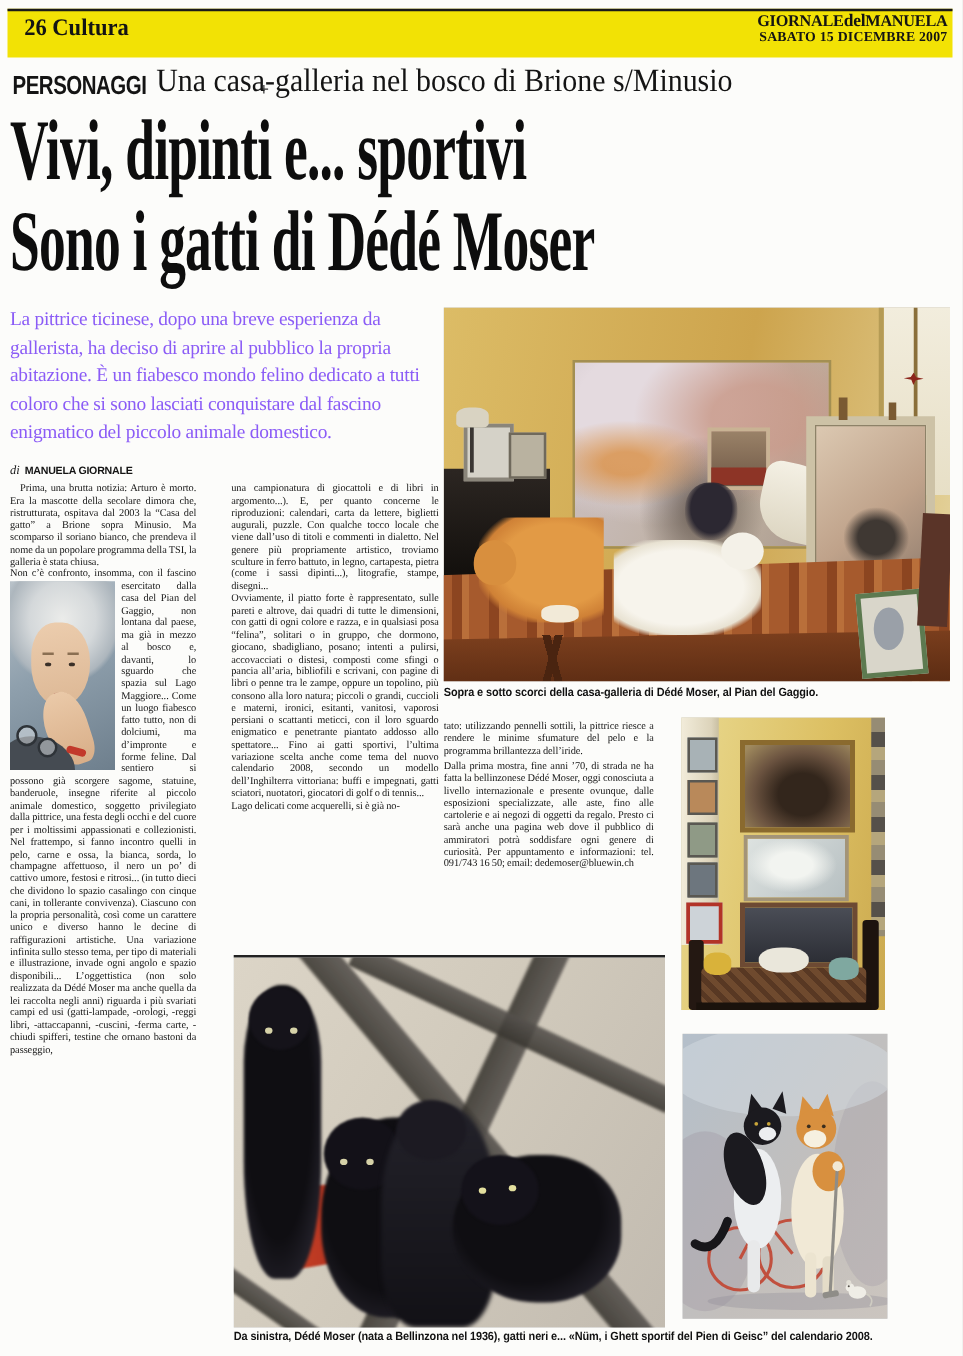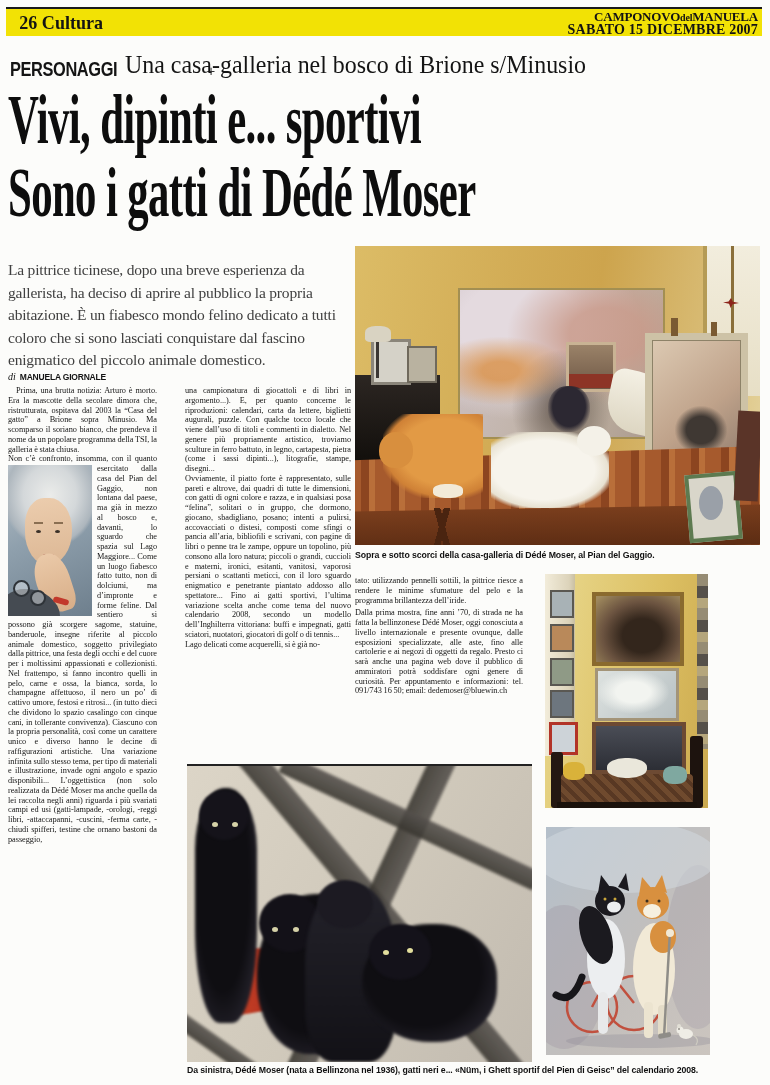--- a/index.html
+++ b/index.html
@@ -1,43 +1,43 @@
 <!DOCTYPE html>
 <html lang="it"><head>
 <meta charset="utf-8">
 <style>
   html,body{margin:0;padding:0;background:#e9e9e6;}
   .page{position:relative;width:770px;height:1085px;background:#fcfcfa;overflow:hidden;
         font-family:"Liberation Serif",serif;color:#141414;}
 
   
-  .header-bar{position:absolute;left:6px;top:7px;width:756px;height:29px;background:#f2e205;
+  .header-bar{position:absolute;left:6px;top:7px;width:756px;height:39px;background:#f2e205;
               border-top:2px solid #1a1a1a;display:flex;justify-content:space-between;box-sizing:border-box;}
   .section-label{font-weight:bold;font-size:19px;line-height:27px;padding-left:14px;
                  transform:scaleX(.95);transform-origin:left;white-space:nowrap;}
   .masthead{text-align:right;padding:2px 4px 0 0;font-weight:bold;line-height:12px;}
   .masthead-logo{font-size:13px;letter-spacing:-.2px;}
-  .masthead-logo .m-del{font-size:10px;}
-  .masthead-date{font-size:14px;letter-spacing:.2px;}
+  .masthead-logo .m-del{font-size:14px;}
+  .masthead-date{font-size:11px;letter-spacing:.2px;}
   .reg-mark{position:absolute;left:207px;top:63px;font-family:"Liberation Sans",sans-serif;
             font-size:14px;color:#333;}
 
   
   .kicker{position:absolute;left:10px;top:57px;font-family:"Liberation Sans",sans-serif;
           font-weight:bold;font-size:21px;letter-spacing:-.5px;transform:scaleX(.78);
           transform-origin:left top;white-space:nowrap;}
   .kicker-title{position:absolute;left:125px;top:50px;font-size:26px;transform:scaleX(.92);
                 transform-origin:left top;white-space:nowrap;}
   .headline{position:absolute;left:8px;top:84px;}
   .hl-line{font-weight:bold;font-size:69px;line-height:73px;letter-spacing:-1px;
            transform:scaleX(.62);transform-origin:left top;white-space:nowrap;color:#0d0d0d;}
 
   
-  .lede{position:absolute;left:8px;top:259px;width:345px;font-size:15.5px;line-height:22.6px;
-        letter-spacing:-.2px;color:#404040;}
+  .lede{position:absolute;left:8px;top:245px;width:345px;font-size:15.5px;line-height:22.6px;
+        letter-spacing:-.2px;color:#8b5cf6;}
   .byline{position:absolute;left:8px;top:366px;white-space:nowrap;}
   .by-prefix{font-style:italic;font-size:10px;}
   .by-name{font-family:"Liberation Sans",sans-serif;font-weight:bold;font-size:8.5px;letter-spacing:-.2px;}
 
   
   .col{position:absolute;font-size:8.3px;line-height:9.75px;text-align:justify;
        letter-spacing:-.05px;word-spacing:-.3px;color:#161616;overflow:hidden;}
   .col1{left:8px;top:386px;width:149px;height:584px;}
   .col2{left:185px;top:386px;width:166px;height:374px;}
   .col3{left:355px;top:576px;width:168px;height:186px;}
@@ -189,21 +189,21 @@
 <body>
 
 <div class="page">
 
   <div class="header-bar">
     <div class="section-label">
       <span>26</span>
       <span>Cultura</span>
     </div>
     <div class="masthead">
-      <div class="masthead-logo"><span>CAMPONOVO</span><span class="m-del">del</span><span>MANUELA</span></div>
+      <div class="masthead-logo"><span>GIORNALE</span><span class="m-del">del</span><span>MANUELA</span></div>
       <div class="masthead-date">SABATO 15 DICEMBRE 2007</div>
     </div>
   </div>
   <div class="reg-mark">+</div>
 
   <div class="kicker">PERSONAGGI</div>
   <div class="kicker-title">Una casa-galleria nel bosco di Brione s/Minusio</div>
   <h1 class="headline" style="margin:0;">
     <div class="hl-line">Vivi, dipinti e... sportivi</div>
     <div class="hl-line">Sono i gatti di Dédé Moser</div>
@@ -211,21 +211,21 @@
 
   <div class="lede">La pittrice ticinese, dopo una breve esperienza da gallerista, ha deciso di aprire al pubblico la propria abitazione. È un fiabesco mondo felino dedicato a tutti coloro che si sono lasciati conquistare dal fascino enigmatico del piccolo animale domestico.</div>
   <div class="byline">
     <span class="by-prefix">di</span>
     <span class="by-name">MANUELA GIORNALE</span>
   </div>
 
   <div class="col col1">
     <p class="para indent">Prima, una brutta notizia: Arturo è morto. Era la mascotte della secolare dimora che, ristrutturata, ospitava dal 2003 la “Casa del gatto” a Brione sopra Minusio. Ma scomparso il soriano bianco, che prendeva il nome da un popolare programma della TSI, la galleria è stata chiusa.</p>
     <p class="para">
-      <span>Non c’è confronto, insomma, con il quanto</span>
+      <span>Non c’è confronto, insomma, con il fascino</span>
       <span class="portrait">
         <span class="pt-hair"></span>
         <span class="pt-face"></span>
         <span class="pt-brow-l"></span>
         <span class="pt-brow-r"></span>
         <span class="pt-eye-l"></span>
         <span class="pt-eye-r"></span>
         <span class="pt-mouth"></span>
         <span class="pt-hand"></span>
         <span class="pt-sweater"></span>

